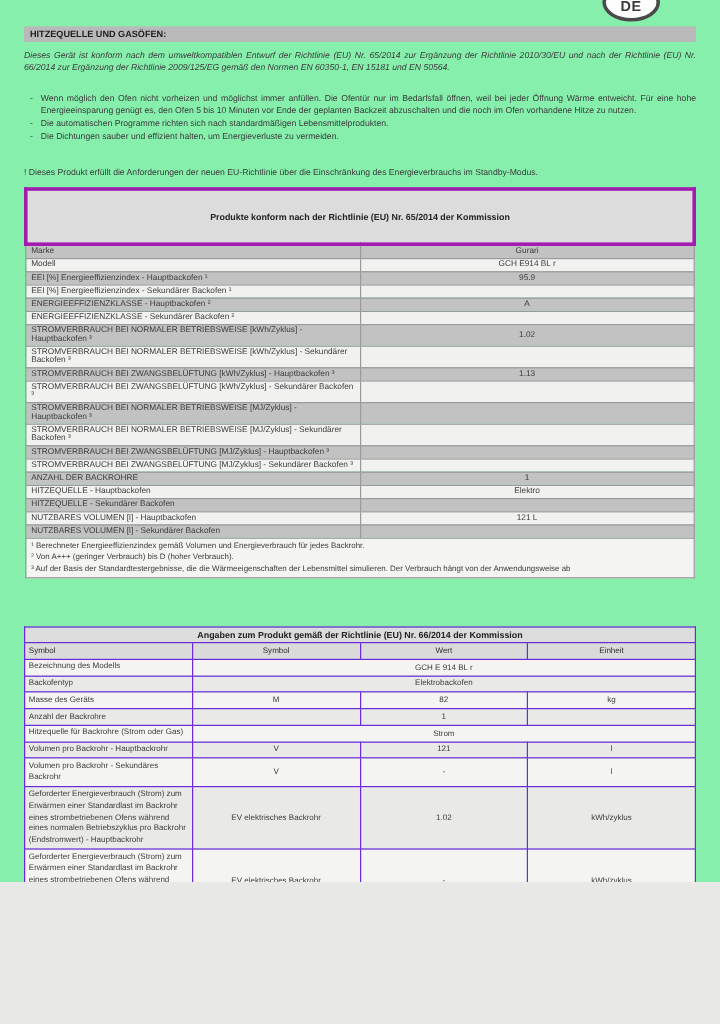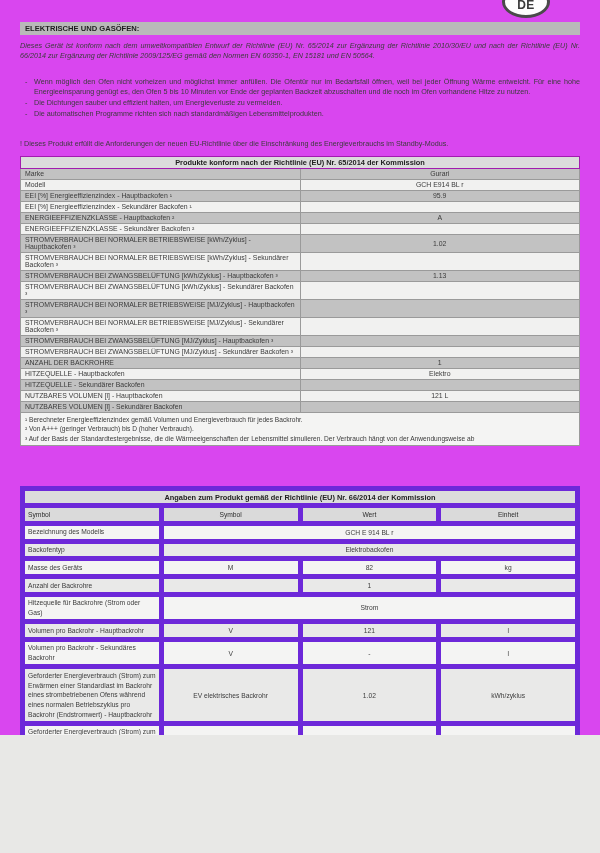--- a/index.html
+++ b/index.html
@@ -1,20 +1,20 @@
 <!DOCTYPE html>
 <html><head>
 <meta charset="utf-8">
 <style>
   html,body { margin:0; padding:0; background:#e8e8e6; }
   .page {
     position:relative;
     width:600px; height:735px;
     margin:0 auto;
-    background:#d946ef;
+    background:#86efac;
     overflow:hidden;
     box-sizing:border-box;
     padding:22px 20px 0 20px;
     font-family:"Liberation Sans", sans-serif;
     color:#3b3b3b;
   }
   
   .lang-badge {
     position:absolute; top:-14px; right:50px;
     width:48px; height:32px;
@@ -34,62 +34,62 @@
   .body-text { font-size:7.2px; line-height:1.4; margin:0 0 16px 0; text-align:justify;font-style:italic; }
   .tips { list-style:none; margin:2px 0 20px 0; padding:0 0 0 14px; font-size:7.2px; line-height:1.4; }
   .tips li { position:relative; margin-bottom:1px; text-align:justify; }
   .tips li::before { content:"-"; position:absolute; left:-9px; top:0; }
   .note { font-size:7.2px; line-height:1.4; margin:3px 0 6px 0; }
 
   table { width:100%; border-collapse:collapse; table-layout:fixed; }
   .t-title {
     text-align:center; font-weight:bold; font-size:7.4px;
     background:#dcdcdc; color:#222;
-    border:1px solid #a21caf; padding:1px 2px;
+    border:3px solid #a21caf; padding:17px 2px;
   }
   
   .t1 { font-size:6.9px; }
   .t1 td { border:1px solid #9a9a9a; padding:1.5px 4px; vertical-align:middle; }
   .t1 .c-label { text-align:left; }
   .t1 .c-value { width:19%; text-align:center; }
   .t1 tbody tr:nth-child(odd) td { background:#c2c2c2; }
   .t1 tbody tr:nth-child(even) td { background:#f1f1f0; }
   .t1 .footnotes {
     border:1px solid #9a9a9a; background:#f4f4f3;
     font-size:6.6px; line-height:1.45; padding:2px 4px;
   }
   
   .t2 { margin-top:40px; font-size:6.7px; }
-  .t2 th, .t2 td { border:5px solid #6d28d9; padding:1.5px 3px; vertical-align:middle; overflow-wrap:anywhere; }
+  .t2 th, .t2 td { border:1px solid #6d28d9; padding:1.5px 3px; vertical-align:middle; overflow-wrap:anywhere; }
   .t2 .c-desc { width:77.5%; text-align:left; line-height:1.45; }
   .t2 .c-sym  { width:10.3%; text-align:center; line-height:1.35; }
   .t2 .c-val  { width:5.4%;  text-align:center; }
   .t2 .c-unit { text-align:center; line-height:1.35; }
   .t2 .c-span { text-align:center; }
   .t2 thead .t2-headrow th { background:#dadada; font-weight:normal; color:#2c2c2c; }
   .t2 thead .t2-headrow .c-desc { font-weight:normal; }
   .t2 tbody tr:nth-child(odd) td { background:#f4f4f3; }
   .t2 tbody tr:nth-child(even) td { background:#e9e9e8; }
 </style>
 </head>
 <body>
 
 <div class="page">
 
   <div class="lang-badge">
     <span>DE</span>
   </div>
 
-  <div class="secbar">ELEKTRISCHE UND GASÖFEN:</div>
+  <div class="secbar">HITZEQUELLE UND GASÖFEN:</div>
   <p class="body-text">Dieses Gerät ist konform nach dem umweltkompatiblen Entwurf der Richtlinie (EU) Nr. 65/2014 zur Ergänzung der Richtlinie 2010/30/EU und nach der Richtlinie (EU) Nr. 66/2014 zur Ergänzung der Richtlinie 2009/125/EG gemäß den Normen EN 60350-1, EN 15181 und EN 50564.</p>
 
   <ul class="tips">
     <li>Wenn möglich den Ofen nicht vorheizen und möglichst immer anfüllen. Die Ofentür nur im Bedarfsfall öffnen, weil bei jeder Öffnung Wärme entweicht. Für eine hohe Energieeinsparung genügt es, den Ofen 5 bis 10 Minuten vor Ende der geplanten Backzeit abzuschalten und die noch im Ofen vorhandene Hitze zu nutzen.</li>
+    <li>Die automatischen Programme richten sich nach standardmäßigen Lebensmittelprodukten.</li>
     <li>Die Dichtungen sauber und effizient halten, um Energieverluste zu vermeiden.</li>
-    <li>Die automatischen Programme richten sich nach standardmäßigen Lebensmittelprodukten.</li>
   </ul>
   <p class="note">! Dieses Produkt erfüllt die Anforderungen der neuen EU-Richtlinie über die Einschränkung des Energieverbrauchs im Standby-Modus.</p>
 
   <table class="t1">
     <thead>
       <tr>
         <th colspan="2" class="t-title">Produkte konform nach der Richtlinie (EU) Nr. 65/2014 der Kommission</th>
       </tr>
     </thead>
     <tbody>

